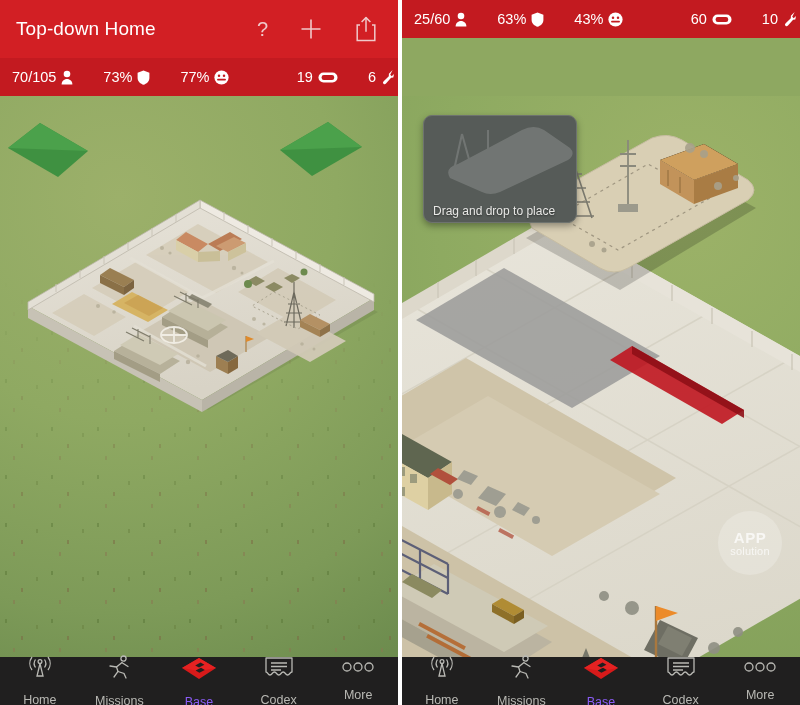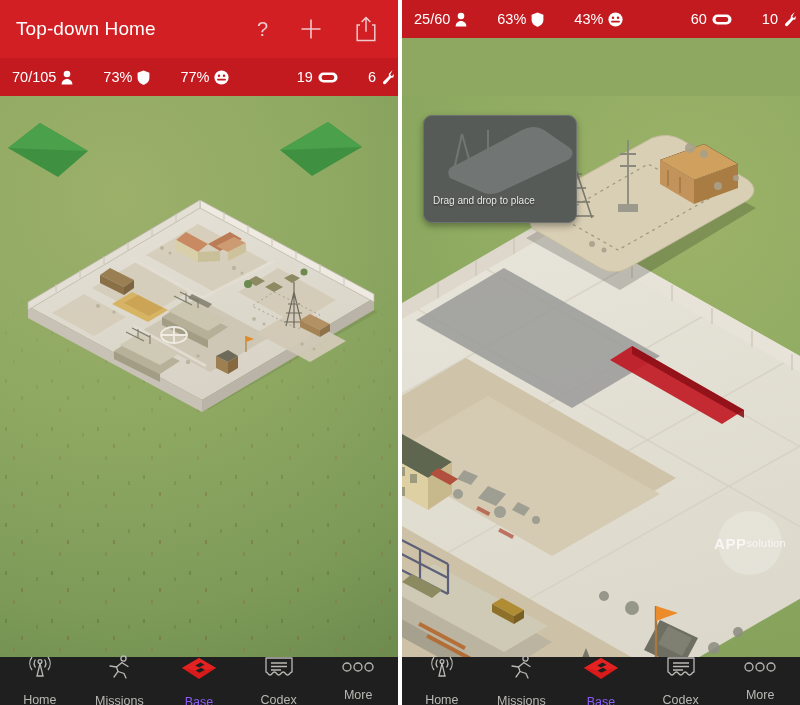--- a/index.html
+++ b/index.html
@@ -49,26 +49,26 @@
   .arrow svg{display:block;}
 
   
   .iso-wrap{position:absolute;}
   svg.iso{display:block;overflow:visible;}
 
   
   .dragcard{position:absolute;left:21px;top:19px;width:152px;height:106px;border-radius:9px;
     background:#565b58;border:1px solid #6e736f;box-shadow:0 3px 7px rgba(0,0,0,.35);overflow:hidden;}
   .dragcard .ghost{position:absolute;left:0;top:4px;width:152px;height:78px;opacity:.16;}
-  .dragcard .cap{position:absolute;left:9px;bottom:16px;color:#e8e8e6;font-size:10px;
+  .dragcard .cap{position:absolute;left:9px;bottom:4px;color:#e8e8e6;font-size:12px;
     text-shadow:0 1px 2px rgba(0,0,0,.5);}
 
   
   .watermark{position:absolute;right:18px;top:415px;width:64px;height:64px;border-radius:50%;
-    background:rgba(255,255,255,.22);display:flex;flex-direction:row;align-items:center;justify-content:center;
+    background:rgba(255,255,255,.22);display:flex;flex-direction:column;align-items:center;justify-content:center;
     color:rgba(255,255,255,.72);line-height:1;}
   .watermark .w1{font-size:15px;letter-spacing:.5px;font-weight:700;}
   .watermark .w2{font-size:11px;letter-spacing:.2px;margin-top:1px;}
 
   
   .tabbar{position:absolute;left:0;right:0;bottom:0;height:48px;background:#201f1f;display:flex;}
   .tab{flex:1 1 0;display:flex;flex-direction:column;align-items:center;justify-content:center;gap:14px;
     color:#b9b9b4;}
   .tab .tl{font-size:12.5px;}
   .tab.active{color:#8b5cf6;justify-content:space-between;}

